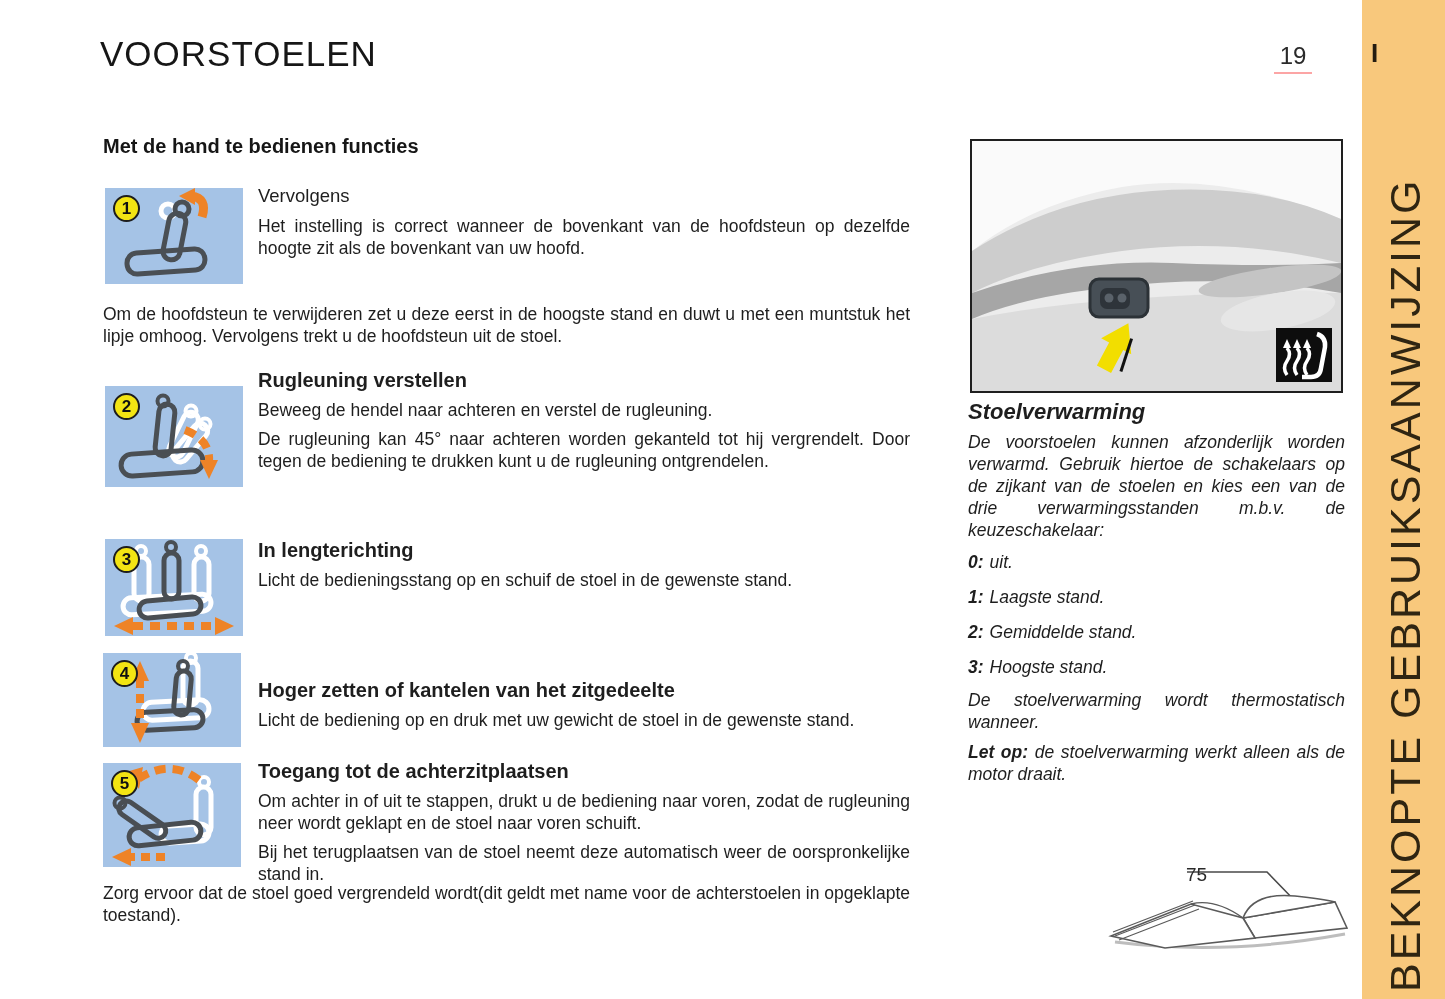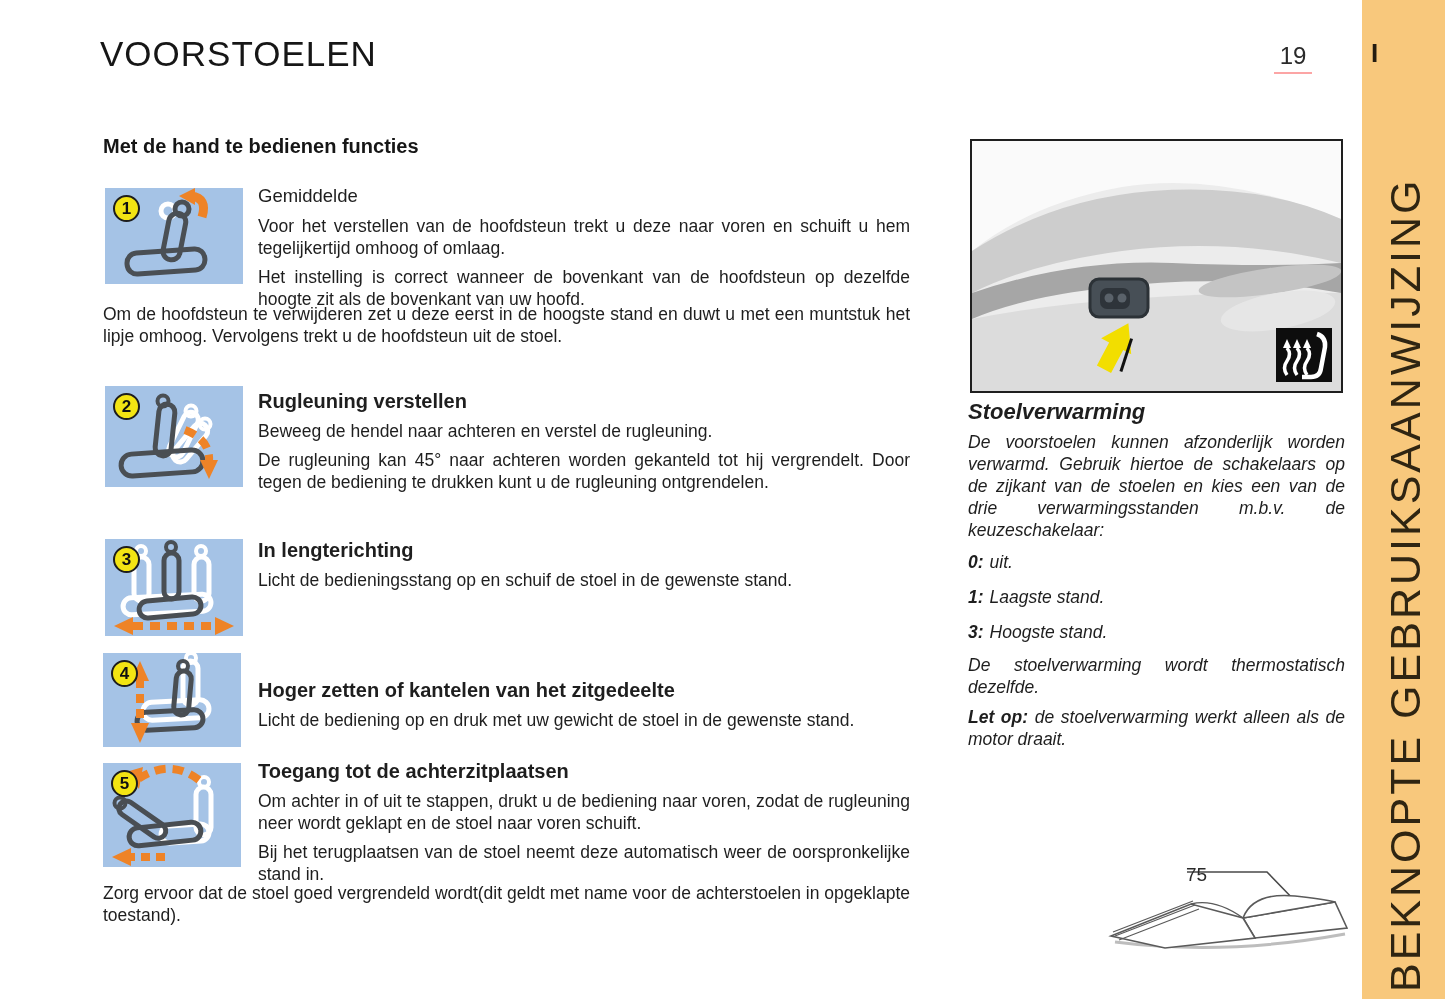--- a/index.html
+++ b/index.html
@@ -76,41 +76,40 @@
     <circle cx="63" cy="23" r="7" fill="none" stroke="#ffffff" stroke-width="5"></circle>
     <rect x="22" y="63" width="78" height="21" rx="10" fill="none" stroke="#4a4f54" stroke-width="5" transform="rotate(-4 61 74)"></rect>
     <rect x="61" y="25" width="17" height="47" rx="8.5" fill="none" stroke="#4a4f54" stroke-width="5" transform="rotate(11 69 48)"></rect>
     <circle cx="77" cy="21" r="7" fill="none" stroke="#4a4f54" stroke-width="5"></circle>
     <path d="M97,29 Q103,10 86,8" stroke="#ee8327" stroke-width="9" fill="none"></path>
     <polygon points="90,0 74,8 90,17" fill="#ee8327"></polygon>
   </svg>
   <div class="badge">1</div>
 </div>
 <div class="abs sec-text body-txt" style="top:184px;">
-  <p class="sec-title plain">Gemiddelde</p>
-  <p>Voor het verstellen van de hoofdsteun trekt u deze naar voren en schuift u hem tegelijkertijd omhoog of omlaag.</p>
+  <p class="sec-title plain">Vervolgens</p>
   <p>Het instelling is correct wanneer de bovenkant van de hoofdsteun op dezelfde hoogte zit als de bovenkant van uw hoofd.</p>
 </div>
 <div class="abs wide-note body-txt" style="top:303px;">Om de hoofdsteun te verwijderen zet u deze eerst in de hoogste stand en duwt u met een muntstuk het lipje omhoog. Vervolgens trekt u de hoofdsteun uit de stoel.</div>
 
 <div class="abs box" style="left:105px;top:386px;width:138px;height:101px;">
   <svg width="138" height="101" viewBox="0 0 138 101">
     <rect x="62" y="20" width="15" height="48" rx="7.5" fill="none" stroke="#ffffff" stroke-width="5" transform="rotate(26 64 66)"></rect>
     <circle cx="86" cy="25" r="5.5" fill="none" stroke="#ffffff" stroke-width="4"></circle>
     <rect x="66" y="24" width="15" height="46" rx="7.5" fill="none" stroke="#ffffff" stroke-width="5" transform="rotate(40 66 68)"></rect>
     <circle cx="100" cy="38" r="5.5" fill="none" stroke="#ffffff" stroke-width="4"></circle>
     <rect x="16" y="66" width="82" height="22" rx="11" fill="none" stroke="#4a4f54" stroke-width="5" transform="rotate(-4 57 77)"></rect>
     <rect x="52" y="18" width="16" height="52" rx="8" fill="none" stroke="#4a4f54" stroke-width="5" transform="rotate(6 60 44)"></rect>
     <circle cx="58" cy="15" r="5.5" fill="none" stroke="#4a4f54" stroke-width="4"></circle>
     <path d="M80,44 Q106,54 104,76" stroke="#ee8327" stroke-width="8" stroke-dasharray="11 7" fill="none"></path>
     <polygon points="95,74 113,74 104,93" fill="#ee8327"></polygon>
   </svg>
   <div class="badge">2</div>
 </div>
-<div class="abs sec-text body-txt" style="top:389px;">
+<div class="abs sec-text body-txt" style="top:368px;">
   <p class="sec-title">Rugleuning verstellen</p>
   <p>Beweeg de hendel naar achteren en verstel de rugleuning.</p>
   <p>De rugleuning kan 45° naar achteren worden gekanteld tot hij vergrendelt. Door tegen de bediening te drukken kunt u de rugleuning ontgrendelen.</p>
 </div>
 
 <div class="abs box" style="left:105px;top:539px;width:138px;height:97px;">
   <svg width="138" height="97" viewBox="0 0 138 97">
     <rect x="29" y="18" width="15" height="44" rx="7.5" fill="none" stroke="#ffffff" stroke-width="5"></rect>
     <circle cx="36" cy="12" r="5" fill="none" stroke="#ffffff" stroke-width="4"></circle>
     <rect x="89" y="18" width="15" height="44" rx="7.5" fill="none" stroke="#ffffff" stroke-width="5"></rect>
@@ -204,22 +203,23 @@
       </g>
     </svg>
   </div>
 </div>
 
 <div class="abs heat-block body-txt">
   <p class="heat-heading">Stoelverwarming</p>
   <p>De voorstoelen kunnen afzonderlijk worden verwarmd. Gebruik hiertoe de schakelaars op de zijkant van de stoelen en kies een van de drie verwarmingsstanden m.b.v. de keuzeschakelaar:</p>
   <p class="setting"><b>0:</b><span>uit.</span></p>
   <p class="setting"><b>1:</b><span>Laagste stand.</span></p>
+  <p class="setting"><b>2:</b><span>Gemiddelde stand.</span></p>
   <p class="setting"><b>3:</b><span>Hoogste stand.</span></p>
-  <p style="margin-top:8px;">De stoelverwarming wordt thermostatisch dezelfde.</p>
+  <p style="margin-top:8px;">De stoelverwarming wordt thermostatisch wanneer.</p>
   <p class="warn"><b>Let op:</b> <span>de stoelverwarming werkt alleen als de motor draait.</span></p>
 </div>
 
 <div class="abs book">
   <svg width="255" height="130" viewBox="0 0 255 130">
     <path d="M92,30 H172 L203,62" fill="none" stroke="#4a4a4a" stroke-width="1.6"></path>
     <path d="M20,100 Q130,114 250,92" stroke="#bdbdbd" stroke-width="3" fill="none"></path>
     <polygon points="148,76 240,60 252,86 160,96" fill="#ffffff" stroke="#5a5a5a" stroke-width="1.6"></polygon>
     <path d="M148,76 Q158,50 200,54 Q228,57 240,60 L160,74 Z" fill="#ffffff" stroke="#5a5a5a" stroke-width="1.6"></path>
     <polygon points="16,94 96,62 148,76 160,96 70,106" fill="#ffffff" stroke="#5a5a5a" stroke-width="1.6"></polygon>

